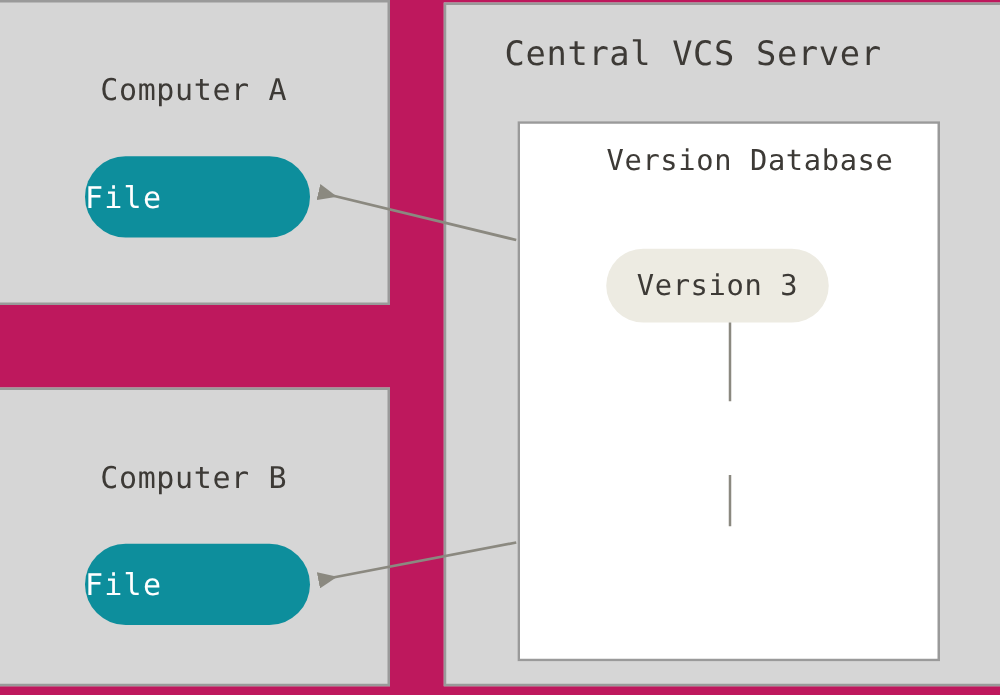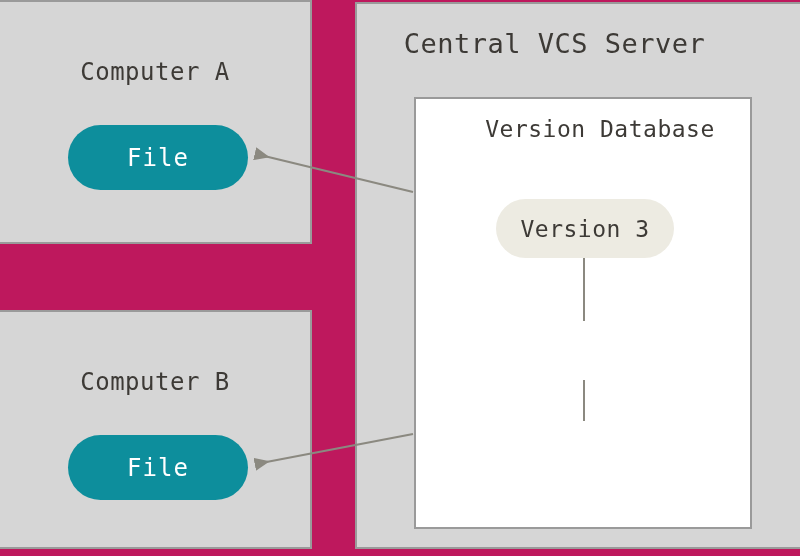--- a/index.html
+++ b/index.html
@@ -62,21 +62,21 @@
   .file-pill {
     position: absolute;
     left: 68px;
     top: 123px;
     width: 180px;
     height: 65px;
     background: #0d8e9c;
     border-radius: 33px;
     display: flex;
     align-items: center;
-    justify-content: center;
+    justify-content: flex-start;
     color: #ffffff;
     font-size: 24px;
     letter-spacing: 1px;
   }
   #version-database {
     position: absolute;
     left: 57px;
     top: 93px;
     width: 338px;
     height: 432px;
@@ -89,21 +89,21 @@
     top: 17px;
     width: 100%;
     text-align: center;
     color: #3d3a36;
     font-size: 23px;
     letter-spacing: 0.5px;
     padding-left: 17px;
   }
   .version-pill {
     position: absolute;
-    left: 80px;
+    left: 69px;
     width: 178px;
     height: 59px;
     background: #edebe2;
     border-radius: 30px;
     display: flex;
     align-items: center;
     justify-content: center;
     color: #3d3a36;
     font-size: 23px;
     letter-spacing: 0.5px;

